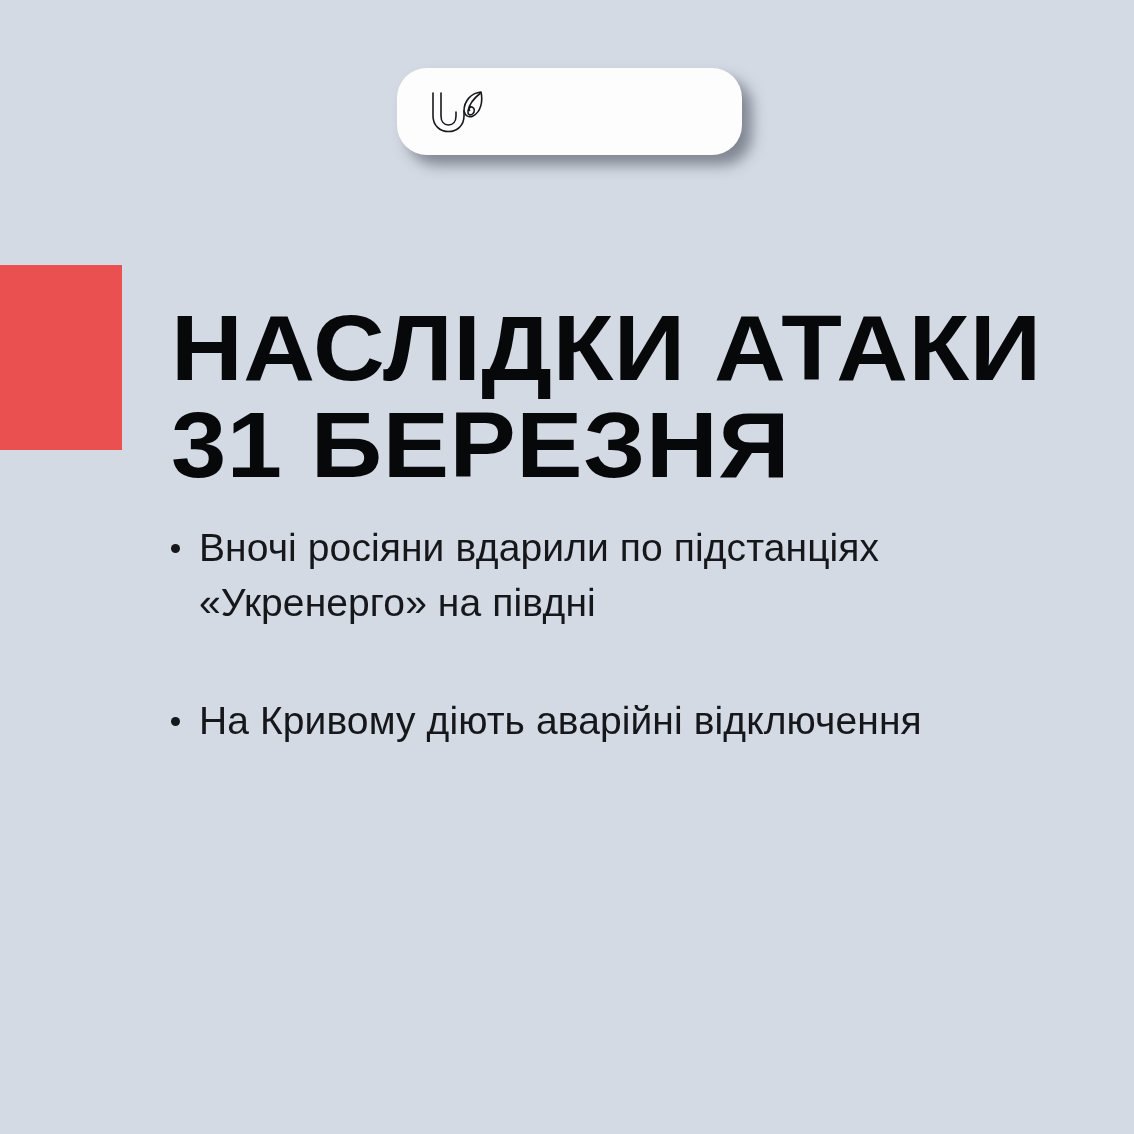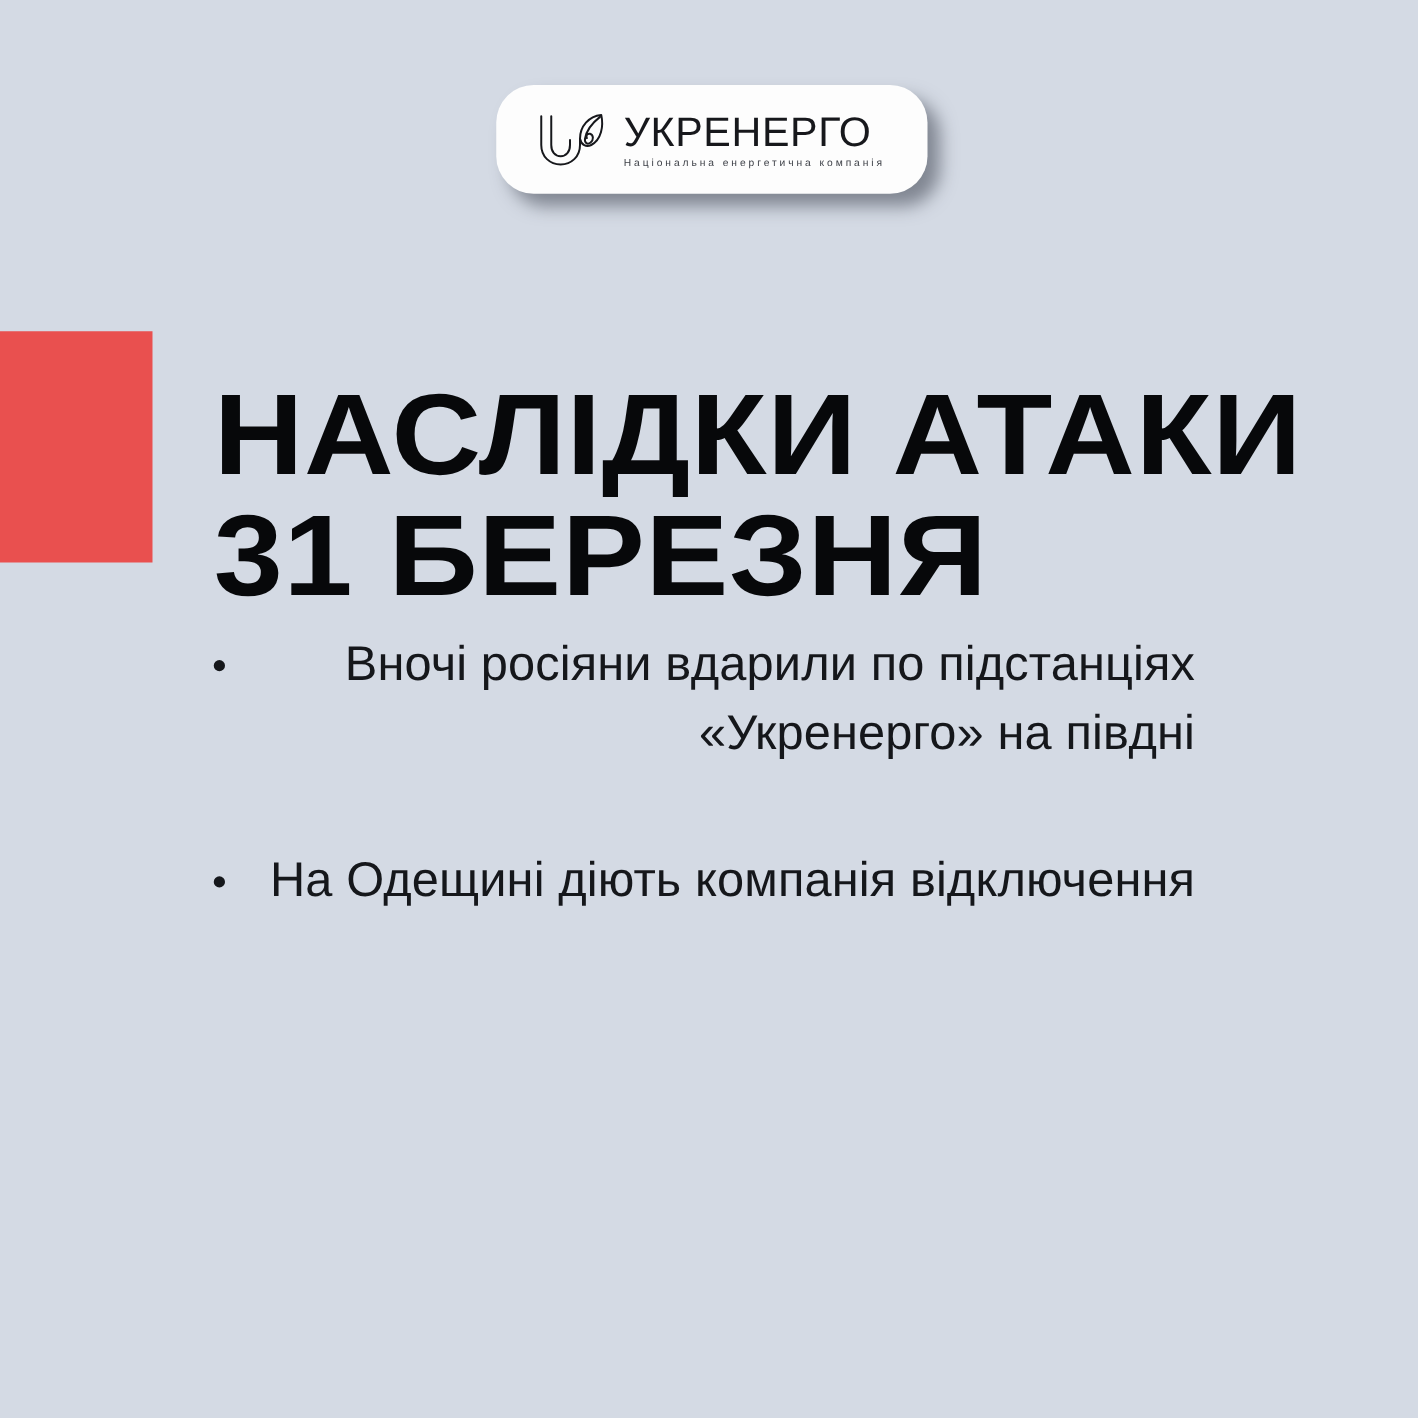--- a/index.html
+++ b/index.html
@@ -98,26 +98,25 @@
   }
   .headline .hl-line {
     display: block;
     white-space: nowrap;
   }
 
   
   .bullets {
     position: absolute;
     left: 166px;
-    top: 504px;
+    top: 520px;
     width: 790px;
     margin: 0;
     padding: 0;
     list-style: none;
-    text-align: right;
   }
   .bullet-item {
     position: relative;
     padding-left: 33px;
     margin-bottom: 63px;
     font-family: "Liberation Sans Narrow", "Liberation Sans", sans-serif;
     font-size: 39px;
     line-height: 55px;
     color: #15171b;
     letter-spacing: 0.1px;
@@ -150,37 +149,33 @@
 
         <path d="M12 8 L12 54 C12 73 26 85 43 85 C60 85 74 73 74 54 L74 44"></path>
 
         <path d="M28 8 L28 54 C28 65 34 72 43 72 C52 72 58 65 58 54 L58 46"></path>
 
         <path d="M74 44 C74 24 88 8 108 6 C112 24 108 46 92 54 C84 58 76 54 74 44 Z"></path>
 
         <path d="M106 9 C92 20 84 32 82 44 C81 51 86 54 91 50 C96 46 96 38 90 36 C86 35 83 39 85 43"></path>
       </g>
     </svg>
-    <div class="logo-text-block">
-      <div class="logo-wordmark">УКРЕНЕРГО</div>
-      <div class="logo-tagline">Національна енергетична компанія</div>
-    </div>
   </div>
 
   <div class="accent-block"></div>
 
   <h1 class="headline">
     <span class="hl-line">НАСЛІДКИ АТАКИ</span>
     <span class="hl-line">31 БЕРЕЗНЯ</span>
   </h1>
 
   <ul class="bullets">
     <li class="bullet-item">
       <span class="bullet-dot"></span>
       <span class="bullet-text">Вночі росіяни вдарили по  підстанціях «Укренерго» на півдні</span>
     </li>
     <li class="bullet-item">
       <span class="bullet-dot"></span>
-      <span class="bullet-text">На Одещині діють компанія відключення</span>
+      <span class="bullet-text">На Кривому діють аварійні відключення</span>
     </li>
   </ul>
 
 </div>
 
 </body></html>

